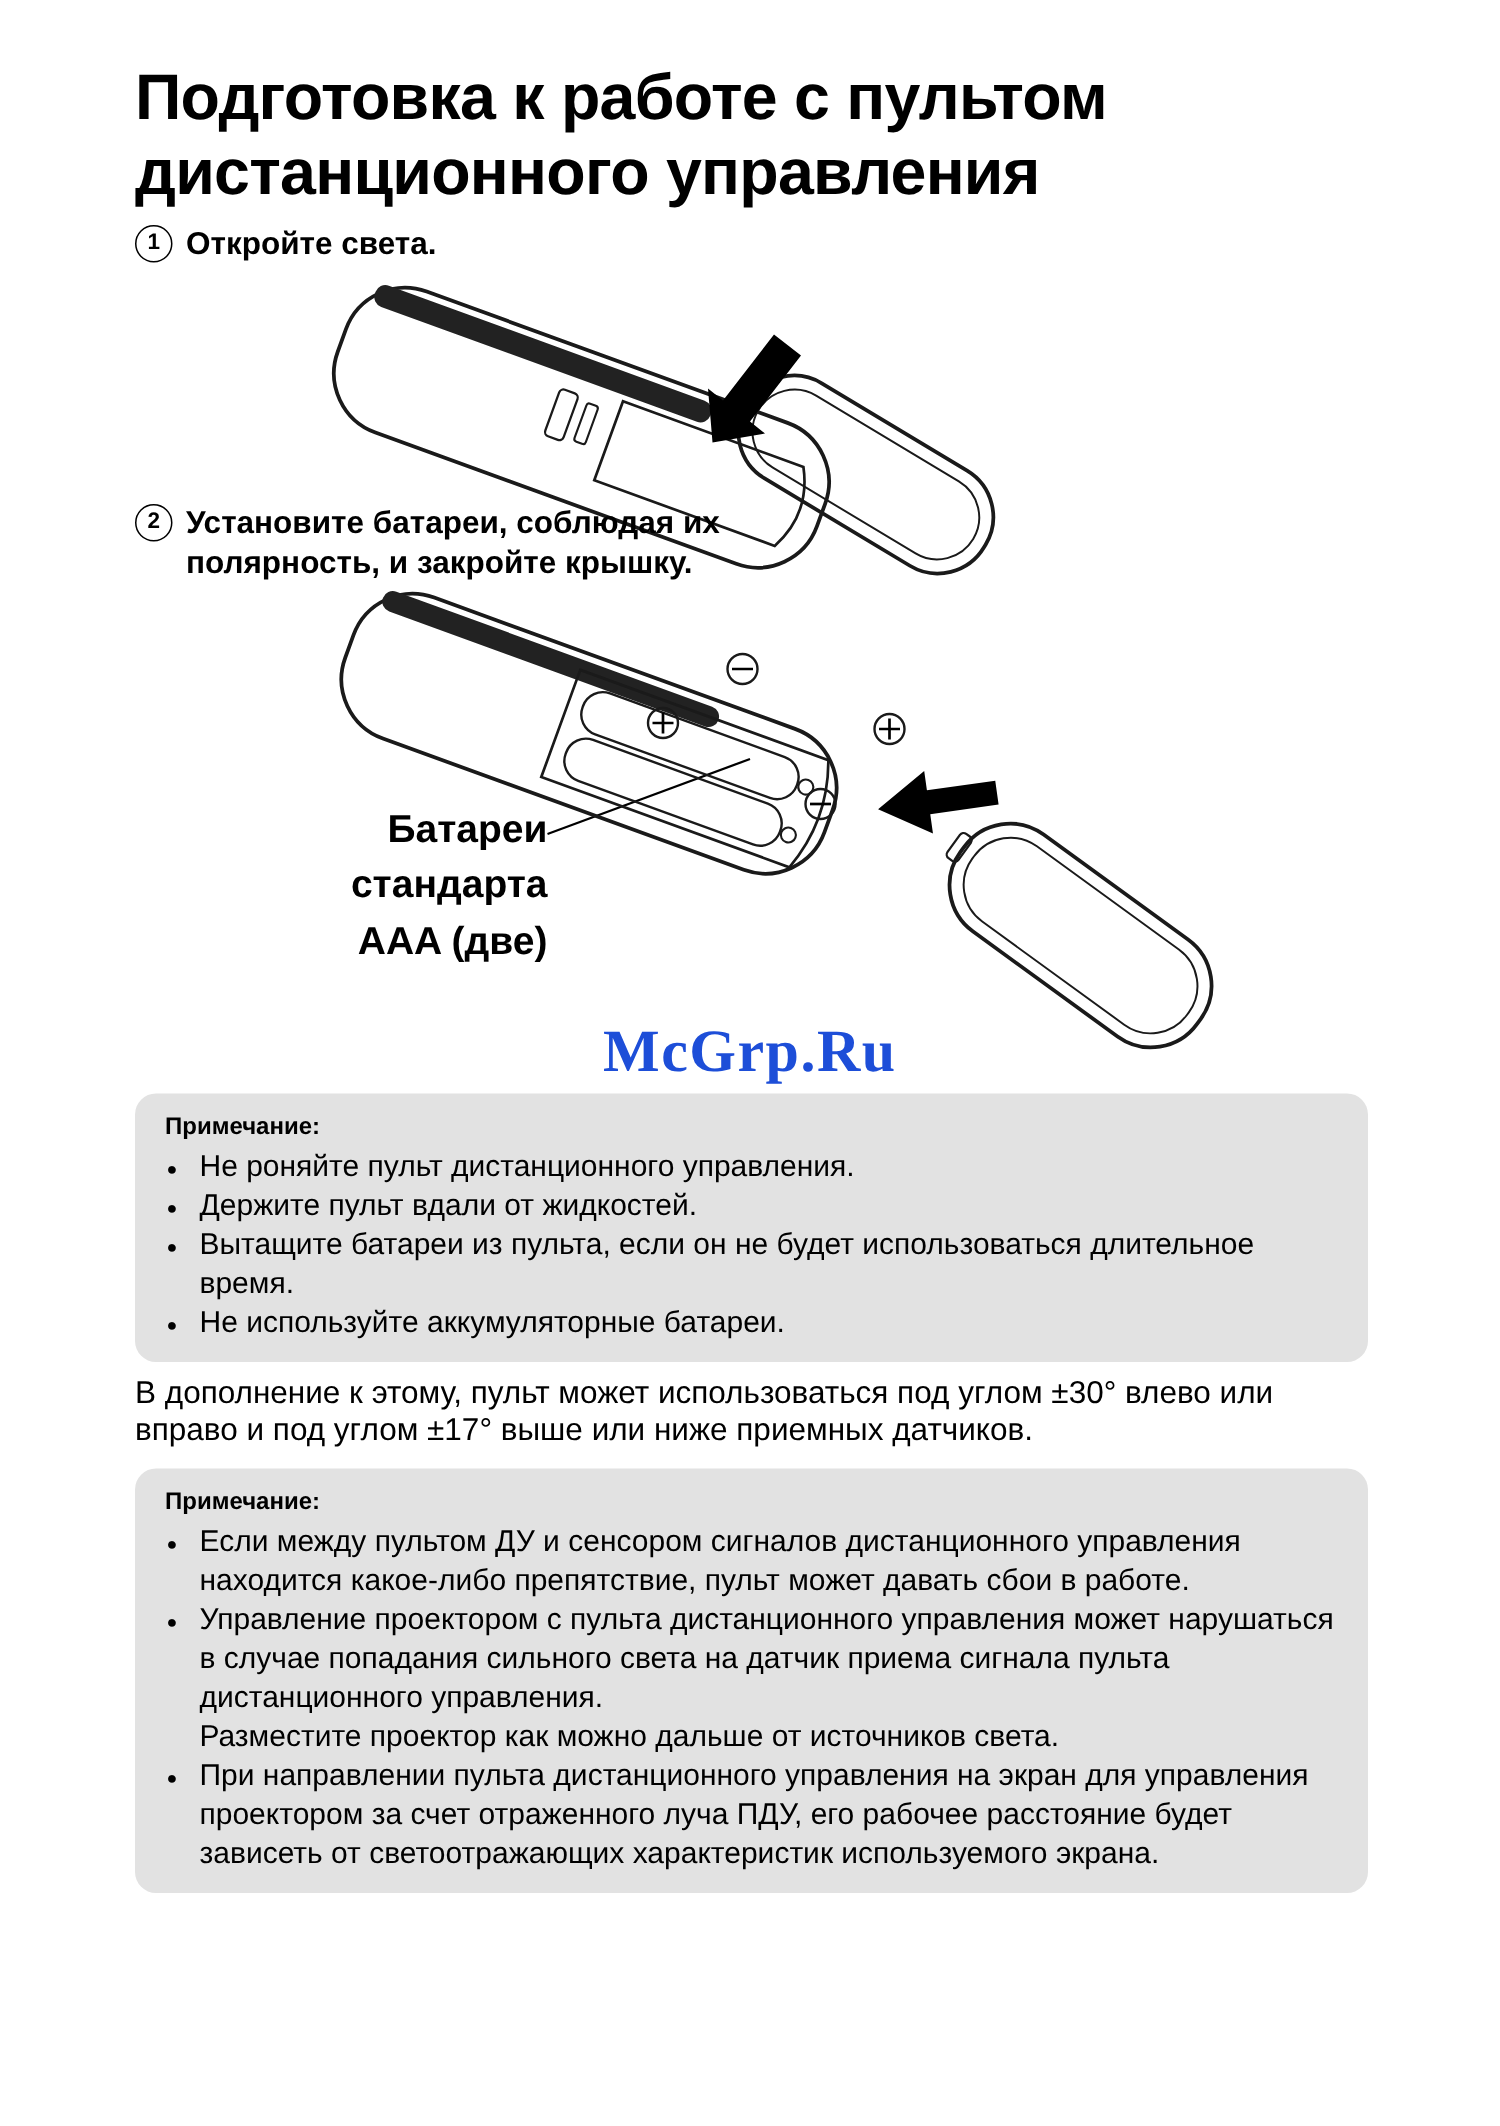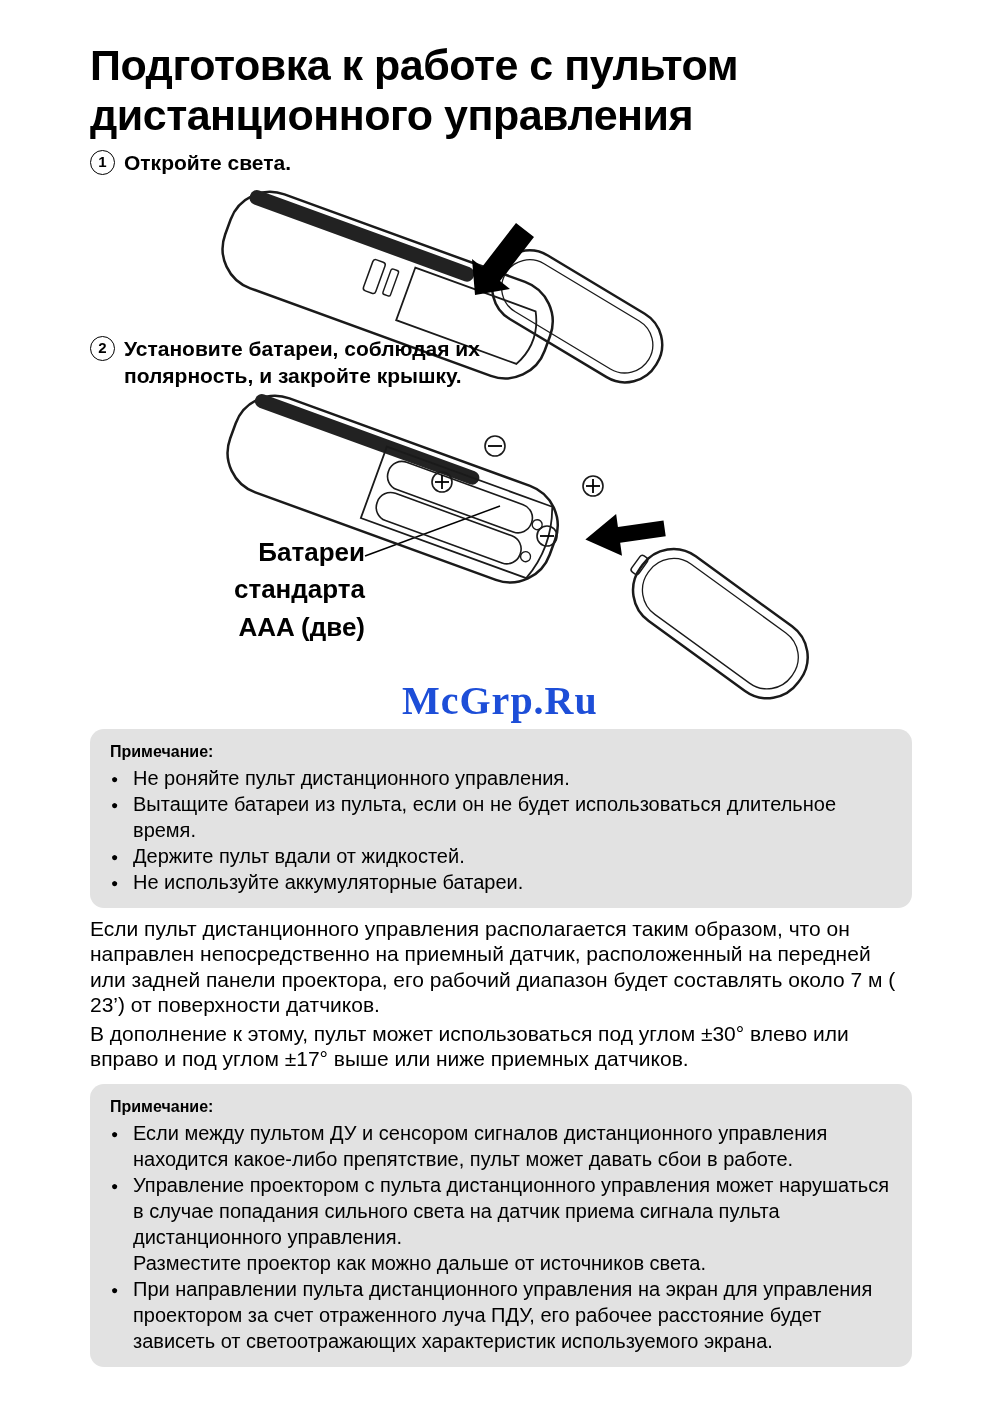--- a/index.html
+++ b/index.html
@@ -188,27 +188,26 @@
     <div class="battery-label">Батареи стандарта
 AAA (две)</div>
 
     <div class="watermark">McGrp.Ru</div>
   </div>
 
   <div class="notebox">
     <div class="note-title">Примечание:</div>
     <ul>
       <li>Не роняйте пульт дистанционного управления.</li>
+      <li>Держите пульт вдали от жидкостей.</li>
       <li>Вытащите батареи из пульта, если он не будет использоваться длительное время.</li>
-      <li>Держите пульт вдали от жидкостей.</li>
       <li>Не используйте аккумуляторные батареи.</li>
     </ul>
   </div>
 
-  <p class="body-text">Если пульт дистанционного управления располагается таким образом, что он направлен непосредственно на приемный датчик, расположенный на передней или задней панели проектора, его рабочий диапазон будет составлять около 7 м ( 23’) от поверхности датчиков.</p>
   <p class="body-text">В дополнение к этому, пульт может использоваться под углом ±30° влево или вправо и под углом ±17° выше или ниже приемных датчиков.</p>
 
   <div class="notebox" style="margin-top:12px;">
     <div class="note-title">Примечание:</div>
     <ul>
       <li>Если между пультом ДУ и сенсором сигналов дистанционного управления находится какое-либо препятствие, пульт может давать сбои в работе.</li>
       <li>Управление проектором с пульта дистанционного управления может нарушаться в случае попадания сильного света на датчик приема сигнала пульта дистанционного управления.
 Разместите проектор как можно дальше от источников света.</li>
       <li>При направлении пульта дистанционного управления на экран для управления проектором за счет отраженного луча ПДУ, его рабочее расстояние будет зависеть от светоотражающих характеристик используемого экрана.</li>
     </ul>

